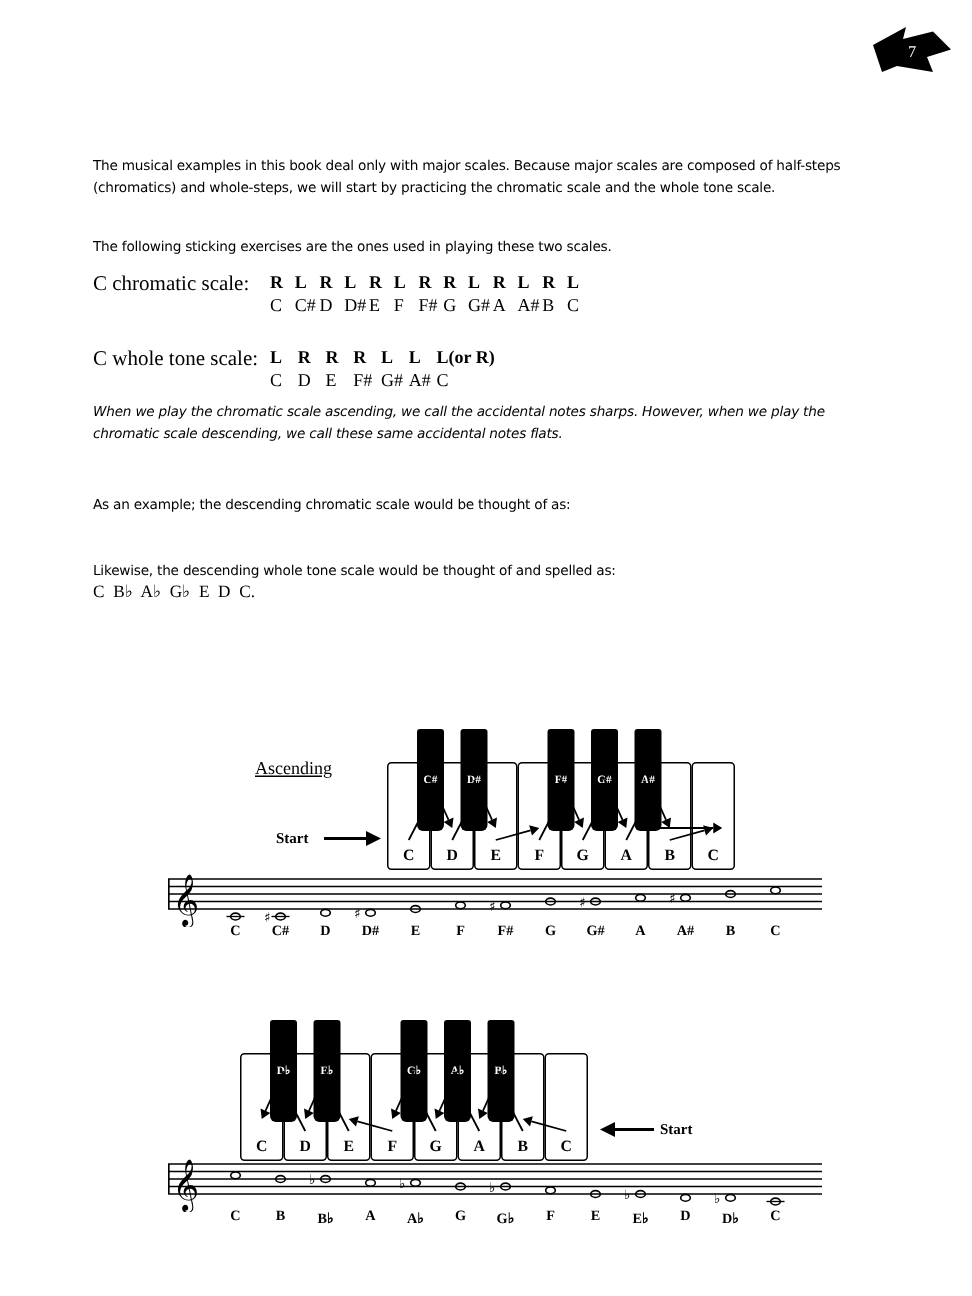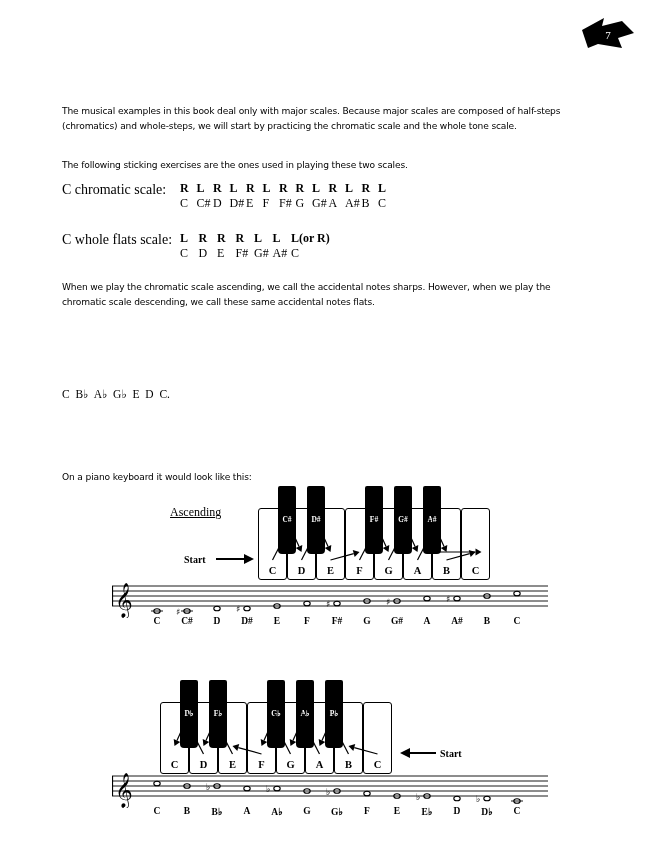--- a/index.html
+++ b/index.html
@@ -122,31 +122,32 @@
 
 
   <div class="para" style="left:62px;top:158px;width:522px;">The following sticking exercises are the ones used in playing these two scales.</div>
 
   <div class="para" style="left:62px;top:104px;width:522px;">The musical examples in this book deal only with major scales. Because major scales are composed of half-steps (chromatics) and whole-steps, we will start by practicing the chromatic scale and the whole tone scale.</div>
 
   <div class="stick-label" style="left:62px;top:182px;">C chromatic scale:</div>
   <div class="stick-row letters" id="chrom-hands" style="left: 180px; top: 181px; position: absolute;"><span style="position: absolute; left: 0px; white-space: nowrap; font-weight: bold;">R</span><span style="position: absolute; left: 16.5px; white-space: nowrap; font-weight: bold;">L</span><span style="position: absolute; left: 33px; white-space: nowrap; font-weight: bold;">R</span><span style="position: absolute; left: 49.5px; white-space: nowrap; font-weight: bold;">L</span><span style="position: absolute; left: 66px; white-space: nowrap; font-weight: bold;">R</span><span style="position: absolute; left: 82.5px; white-space: nowrap; font-weight: bold;">L</span><span style="position: absolute; left: 99px; white-space: nowrap; font-weight: bold;">R</span><span style="position: absolute; left: 115.5px; white-space: nowrap; font-weight: bold;">R</span><span style="position: absolute; left: 132px; white-space: nowrap; font-weight: bold;">L</span><span style="position: absolute; left: 148.5px; white-space: nowrap; font-weight: bold;">R</span><span style="position: absolute; left: 165px; white-space: nowrap; font-weight: bold;">L</span><span style="position: absolute; left: 181.5px; white-space: nowrap; font-weight: bold;">R</span><span style="position: absolute; left: 198px; white-space: nowrap; font-weight: bold;">L</span></div>
   <div class="stick-row" id="chrom-notes" style="left: 180px; top: 196px; position: absolute;"><span style="position: absolute; left: 0px; white-space: nowrap;">C</span><span style="position: absolute; left: 16.5px; white-space: nowrap;">C#</span><span style="position: absolute; left: 33px; white-space: nowrap;">D</span><span style="position: absolute; left: 49.5px; white-space: nowrap;">D#</span><span style="position: absolute; left: 66px; white-space: nowrap;">E</span><span style="position: absolute; left: 82.5px; white-space: nowrap;">F</span><span style="position: absolute; left: 99px; white-space: nowrap;">F#</span><span style="position: absolute; left: 115.5px; white-space: nowrap;">G</span><span style="position: absolute; left: 132px; white-space: nowrap;">G#</span><span style="position: absolute; left: 148.5px; white-space: nowrap;">A</span><span style="position: absolute; left: 165px; white-space: nowrap;">A#</span><span style="position: absolute; left: 181.5px; white-space: nowrap;">B</span><span style="position: absolute; left: 198px; white-space: nowrap;">C</span></div>
 
-  <div class="stick-label" style="left:62px;top:232px;">C whole flats scale:</div>
+  <div class="stick-label" style="left:62px;top:232px;">C whole tone scale:</div>
   <div class="stick-row letters" id="whole-hands" style="left: 180px; top: 231px; position: absolute;"><span style="position: absolute; left: 0px; white-space: nowrap; font-weight: bold;">L</span><span style="position: absolute; left: 18.5px; white-space: nowrap; font-weight: bold;">R</span><span style="position: absolute; left: 37px; white-space: nowrap; font-weight: bold;">R</span><span style="position: absolute; left: 55.5px; white-space: nowrap; font-weight: bold;">R</span><span style="position: absolute; left: 74px; white-space: nowrap; font-weight: bold;">L</span><span style="position: absolute; left: 92.5px; white-space: nowrap; font-weight: bold;">L</span><span style="position: absolute; left: 111px; white-space: nowrap; font-weight: bold;">L(or R)</span></div>
   <div class="stick-row" id="whole-notes" style="left: 180px; top: 246px; position: absolute;"><span style="position: absolute; left: 0px; white-space: nowrap;">C</span><span style="position: absolute; left: 18.5px; white-space: nowrap;">D</span><span style="position: absolute; left: 37px; white-space: nowrap;">E</span><span style="position: absolute; left: 55.5px; white-space: nowrap;">F#</span><span style="position: absolute; left: 74px; white-space: nowrap;">G#</span><span style="position: absolute; left: 92.5px; white-space: nowrap;">A#</span><span style="position: absolute; left: 111px; white-space: nowrap;">C</span></div>
 
-  <div class="para" style="left:62px;top:280px;width:524px;">When we play the chromatic scale ascending, we call the accidental notes sharps. However, when we play the chromatic scale descending, we call these same accidental notes flats.</div>
-
-
+  <div class="para" style="left:62px;top:268px;width:524px;font-style:italic;">When we play the chromatic scale ascending, we call the accidental notes sharps. However, when we play the chromatic scale descending, we call these same accidental notes flats.</div>
+
+  <div class="para" style="left:62px;top:330px;width:524px;">As an example; the descending chromatic scale would be thought of as:</div>
+
+  <div class="para" style="left:62px;top:374px;width:524px;">Likewise, the descending whole tone scale would be thought of and spelled as:</div>
   <div class="stick-row" style="left:62px;top:387px;font-size:11.5px;">C  B♭  A♭  G♭  E  D  C.</div>
 
 
-  <div class="para" style="left:62px;top:470px;width:524px;">On a piano keyboard it would look like this:</div>
 
   <div class="kbd-wrap" style="left:170px;top:486px;width:420px;height:100px;">
     <div class="diag-name" style="left:0px;top:19px;text-decoration:underline;">Ascending</div>
     <div class="start-label" style="left:14px;top:68px;">Start</div>
     <svg class="arrow-svg" width="420" height="100">
       <line x1="46" y1="73" x2="74" y2="73" stroke="#000" stroke-width="2"></line>
       <path d="M74 68 L84 73 L74 78 Z" fill="#000"></path>
     </svg>
     <div class="kbd" id="kbd-asc" style="position:absolute;left:88px;top:22px;width:240px;height:78px;">
         <div class="wkey" style="left: 0px; width: 29px; height: 72px;">

